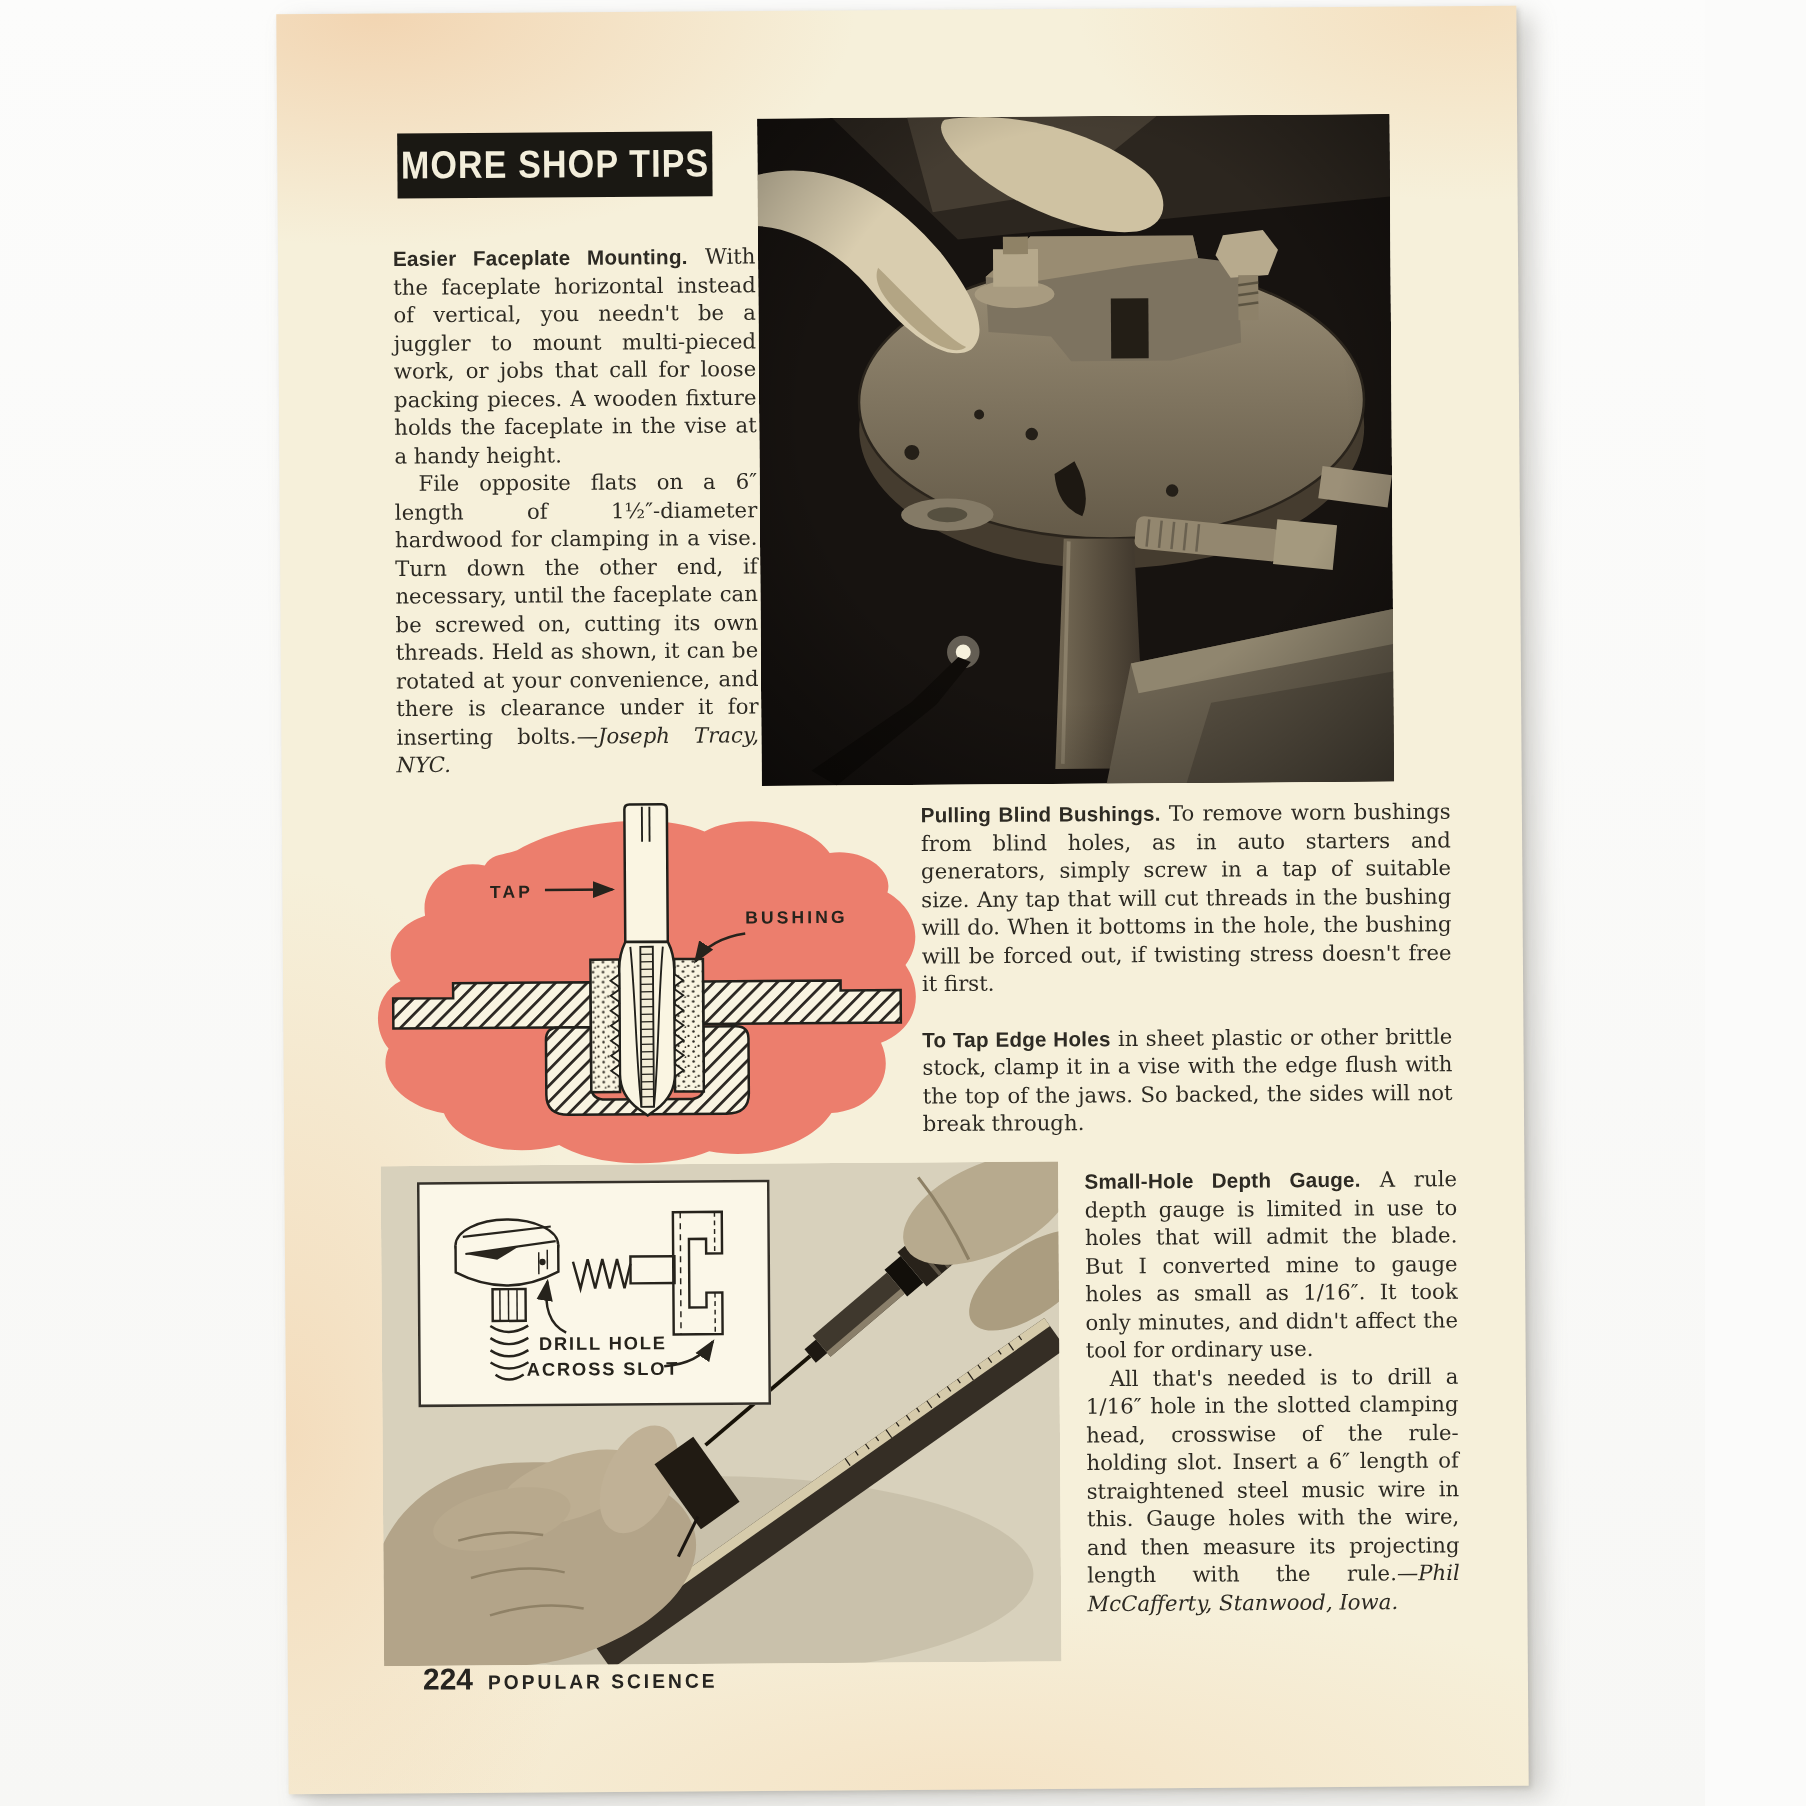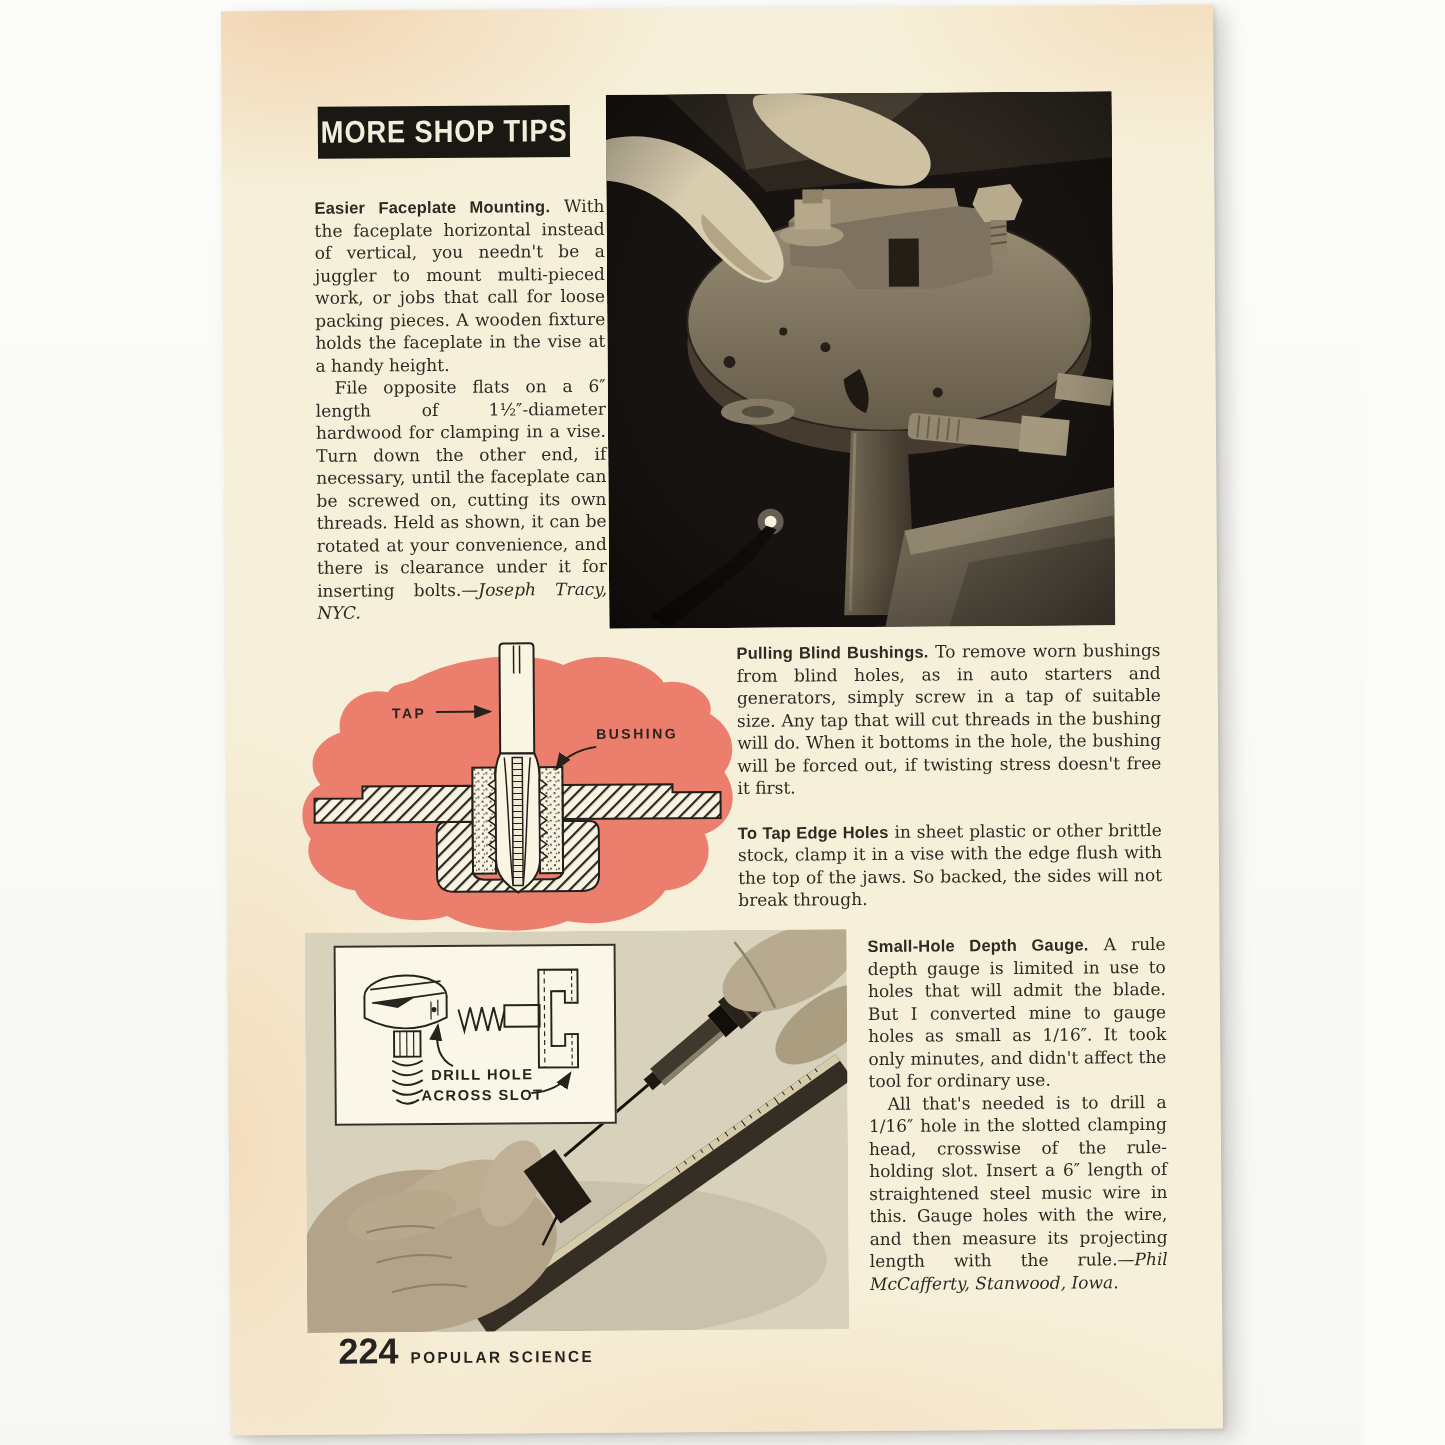--- a/index.html
+++ b/index.html
@@ -30,21 +30,21 @@
   .photo{position:absolute;overflow:hidden;}
   .photo svg{display:block;width:100%;height:100%;}
   .photo-top{left:384px;top:86px;width:506px;height:534px;}
   .photo-bottom{left:77px;top:922px;width:542px;height:400px;}
   .diagram-tap{position:absolute;left:70px;top:630px;width:442px;height:298px;}
   .diagram-tap svg{display:block;width:100%;height:100%;}
   .inset{position:absolute;left:29px;top:13px;width:282px;height:180px;background:#fbf7e8;
          border:2px solid #35312a;box-sizing:border-box;}
   .inset svg{display:block;width:100%;height:100%;}
   .footer{position:absolute;left:108px;top:1320px;display:flex;align-items:baseline;gap:12px;color:#262420;}
-  .folio{font-family:"Liberation Sans", sans-serif;font-weight:bold;font-size:36px;}
+  .folio{font-family:"Liberation Sans", sans-serif;font-weight:bold;font-size:24px;}
   .mag{font-family:"Liberation Sans", sans-serif;font-size:16px;letter-spacing:2.5px;font-weight:bold;
        transform:scaleX(0.96);transform-origin:left;}
   .diag-label{font-family:"Liberation Sans", sans-serif;font-size:14px;letter-spacing:2.5px;fill:#26231c;font-weight:bold;}
 </style>
 </head>
 <body>
 
 <div class="stage">
   <div class="page">
 

